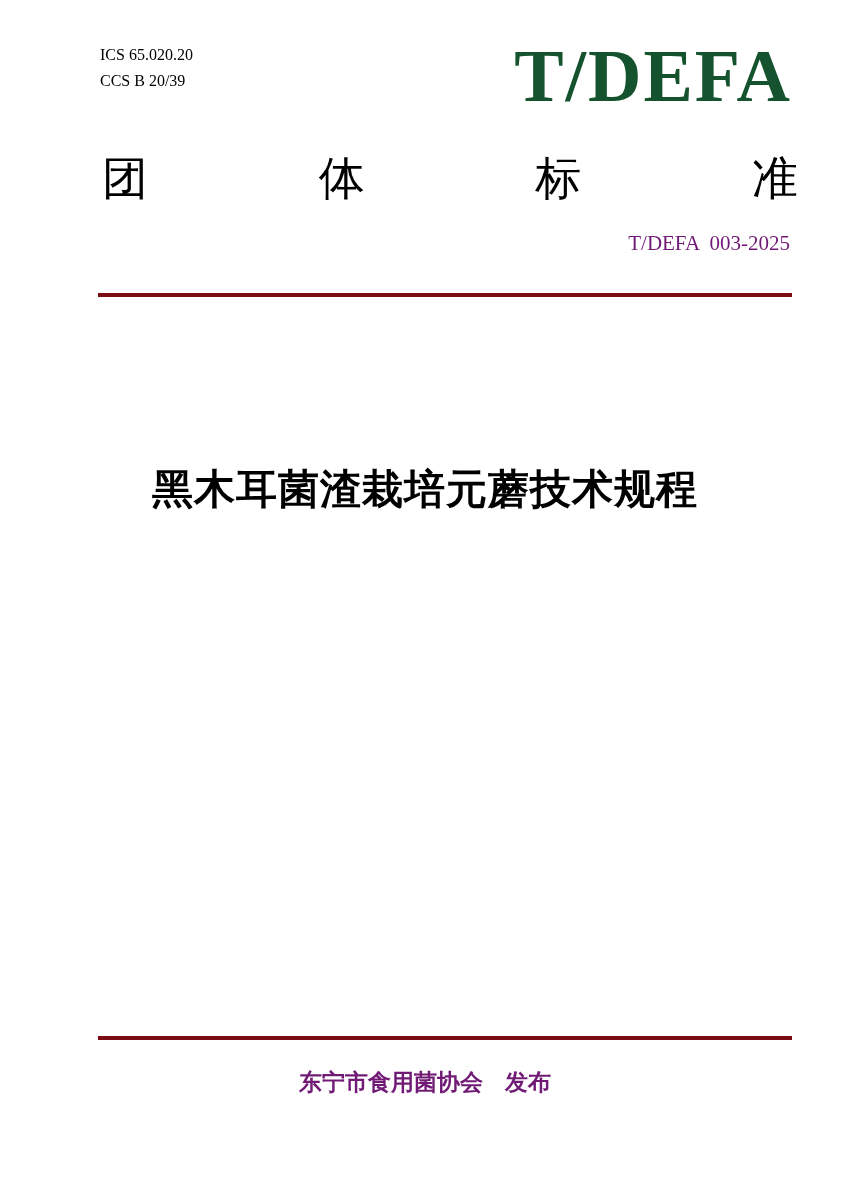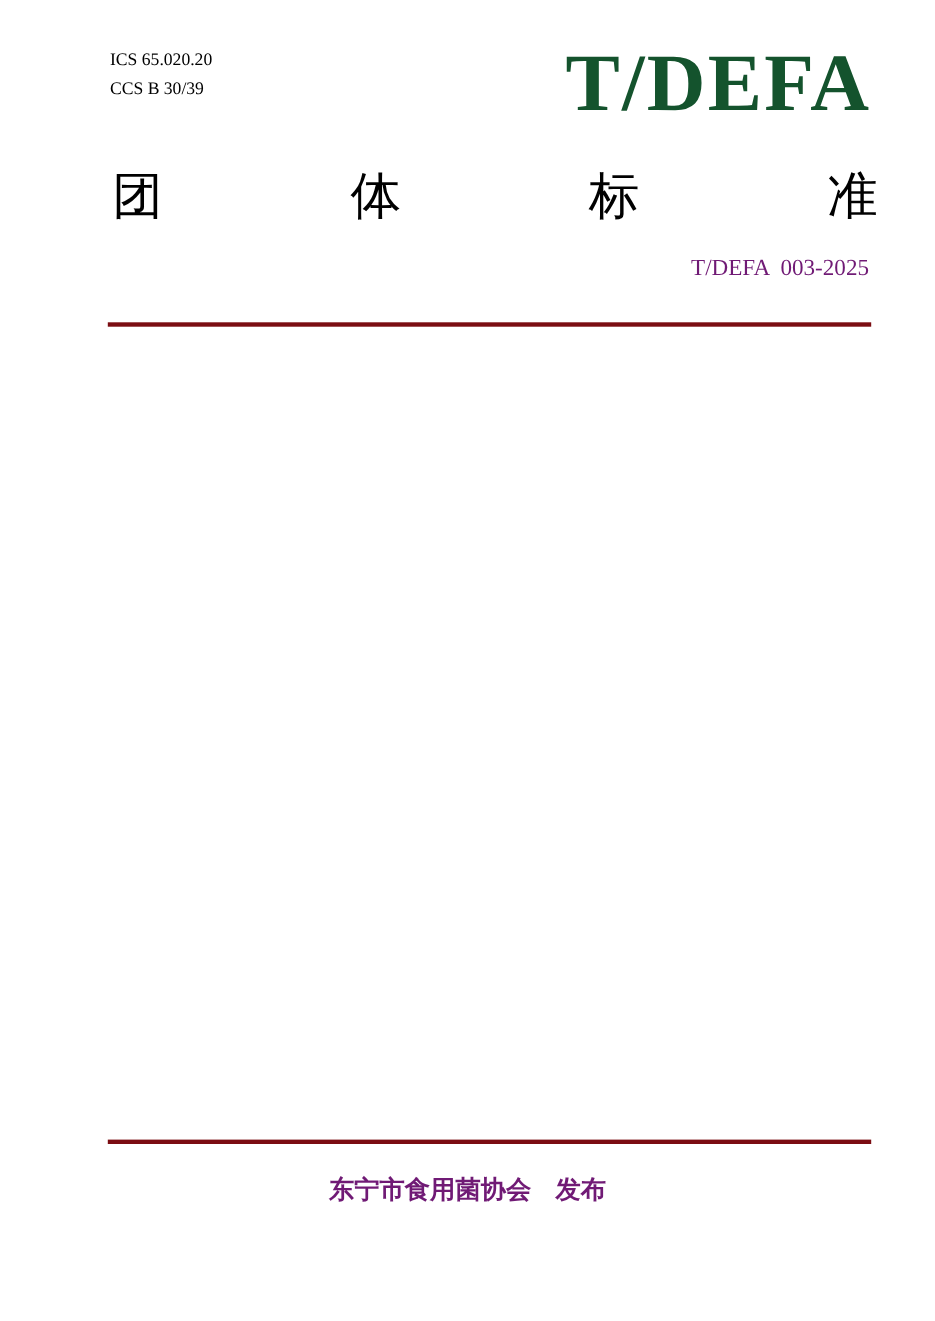--- a/index.html
+++ b/index.html
@@ -128,36 +128,37 @@
   }
   .publisher-line .gap { display: inline-block; width: 22px; }
 </style>
 </head>
 <body>
 
 <div class="page">
 
   <div class="meta-codes">
     <div>ICS 65.020.20</div>
-    <div>CCS B 30/39</div>
+    <div>CCS B 20/39</div>
   </div>
 
   <div class="logo">T/DEFA</div>
 
   <div class="standard-type">
     <span class="char">团</span>
     <span class="char">体</span>
     <span class="char">标</span>
     <span class="char">准</span>
   </div>
 
   <div class="doc-number">T/DEFA  003-2025</div>
 
   <div class="rule rule-top"></div>
 
+  <div class="doc-title">黑木耳菌渣栽培元蘑技术规程</div>
 
 
   <div class="rule rule-bottom"></div>
 
   <div class="publisher-line">
     <span>东宁市食用菌协会</span><span class="gap"></span><span>发布</span>
   </div>
 
 </div>
 

